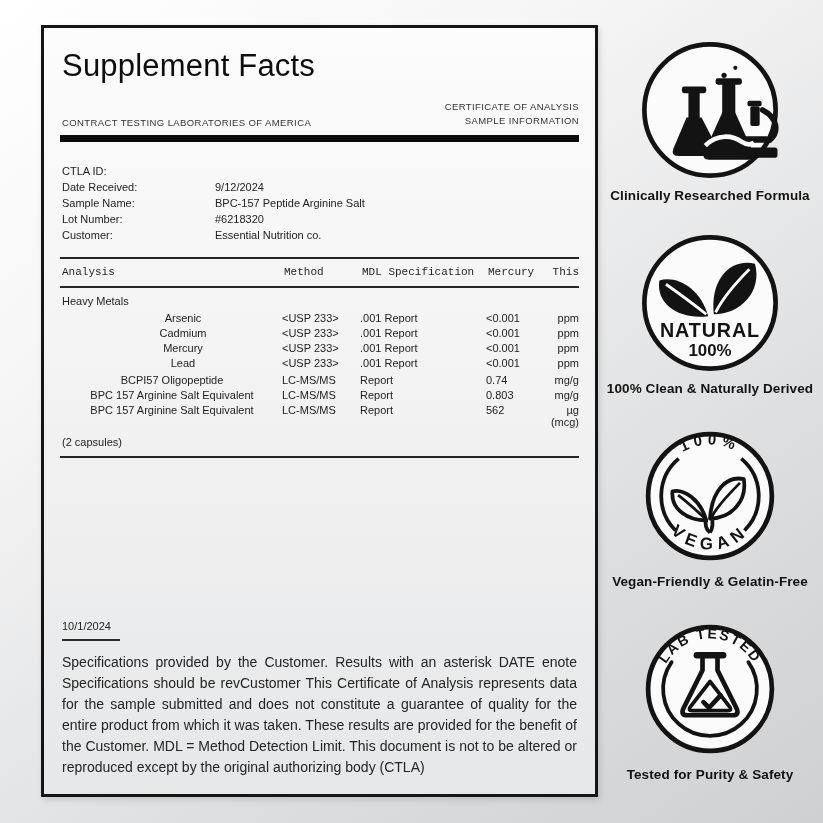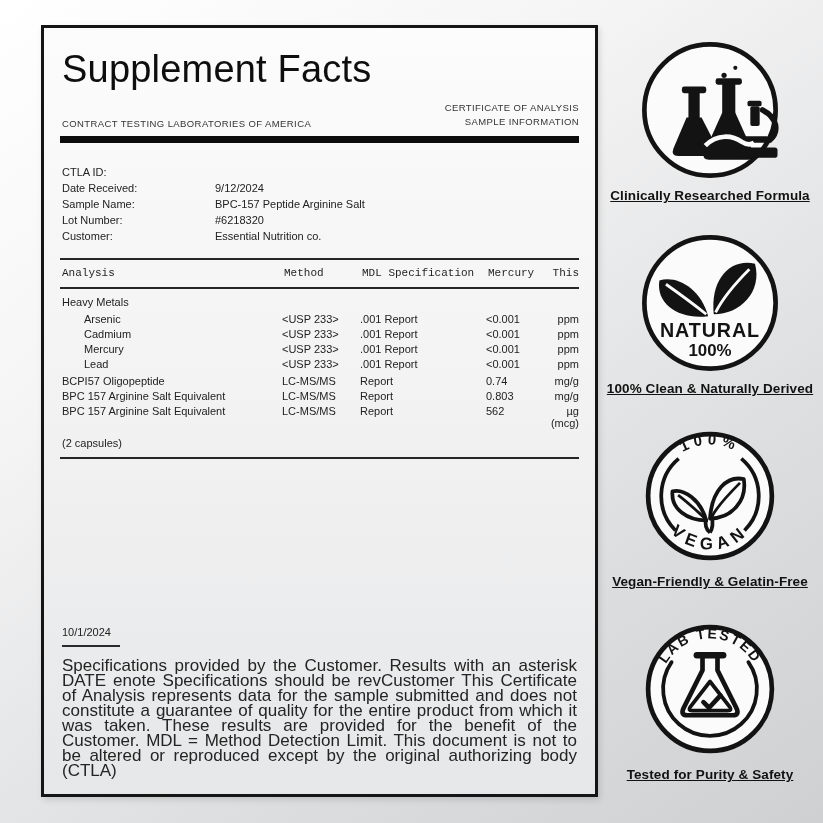--- a/index.html
+++ b/index.html
@@ -12,58 +12,58 @@
 
   
   .card {
     position:absolute; left:41px; top:25px; width:557px; height:772px;
     border:3px solid #151515;
     background:linear-gradient(180deg,#fcfcfc 0%,#f1f1f2 55%,#e6e7e8 100%);
     padding:14px 16px 16px 16px;
     display:flex; flex-direction:column;
     box-shadow:2px 3px 6px rgba(0,0,0,0.12);
   }
-  .doc-title { font-size:38px; font-weight:400; letter-spacing:.2px; color:#0e0e0e; margin:6px 0 10px 2px; }
+  .doc-title { font-size:31px; font-weight:400; letter-spacing:.2px; color:#0e0e0e; margin:6px 0 16px 2px; }
   .head-row { display:flex; justify-content:space-between; align-items:flex-end; }
   .lab-name { font-size:9.5px; letter-spacing:.4px; color:#333; padding-left:2px; }
   .head-right { text-align:right; font-size:9.5px; letter-spacing:.4px; color:#333; line-height:14px; }
   .thick-bar { height:7px; background:#0c0c0c; margin-top:7px; }
 
   
   .fields { margin:21px 0 0 2px; }
   .field-row { display:flex; font-size:11px; line-height:16px; color:#222;align-items:flex-end; }
   .field-label { width:153px; }
   .field-value { flex:1; }
 
   
   .table { margin-top:14px; font-size:11px; color:#222; }
   .rule { height:2px; background:#262626; }
   .tgrid { display:grid; grid-template-columns:222px 78px 126px 58px 1fr; align-items:baseline; }
   .tgrid .c-units { text-align:right; }
   .thead { padding:7px 0 8px 2px; color:#1f1f1f;font-family:Liberation Mono, monospace; }
   .group-row { padding:7px 0 3px 2px; }
   .trow { padding:1.5px 0; }
-  .trow .c-analysis { padding-left:2px; }
+  .trow .c-analysis { padding-left:2px;text-align:center; }
   .trow.sub .c-analysis { padding-left:24px; }
   .tfoot-note { padding:6px 0 8px 2px; }
 
   .spacer { flex:1; }
 
   
   .report-date { font-size:11px; color:#222; padding-left:2px; }
   .date-rule { width:58px; height:2px; background:#2b2b2b; margin:7px 0 11px 2px; }
-  .disclaimer { font-size:17px; line-height:15px; text-align:justify; color:#242424; padding:0 2px; }
+  .disclaimer { font-size:14px; line-height:21px; text-align:justify; color:#242424; padding:0 2px; }
 
   
   .badges { position:absolute; left:604px; top:25px; width:212px; padding-top:10px; }
   .badge { margin:0 0 23px 0; text-align:center; }
   .badge svg { display:block; margin:0 auto; }
   .badge figcaption {
     margin-top:2px; font-size:13.5px; font-weight:bold; color:#121212;
-    line-height:18px; letter-spacing:.1px; white-space:nowrap;text-decoration:underline;
+    line-height:18px; letter-spacing:.1px; white-space:nowrap;
   }
   svg text { font-family:"Liberation Sans", sans-serif; }
 </style>
 </head>
 <body>
 
 <section class="card">
 
   <h1 class="doc-title">Supplement Facts</h1>
 

